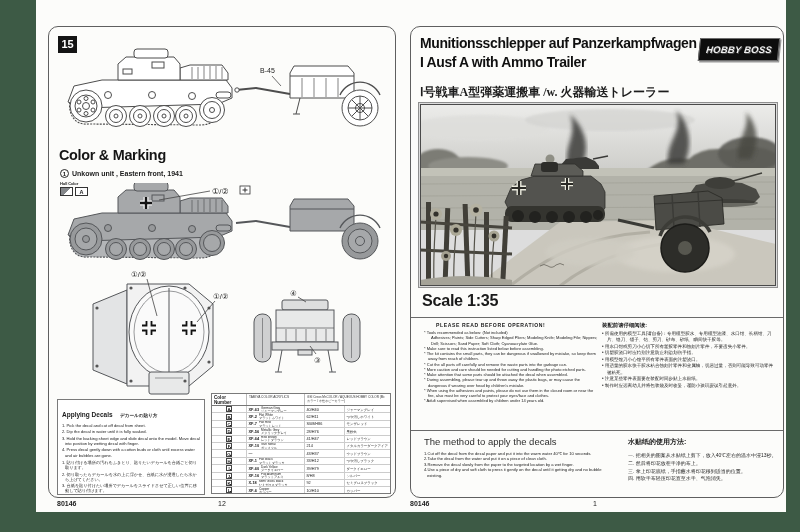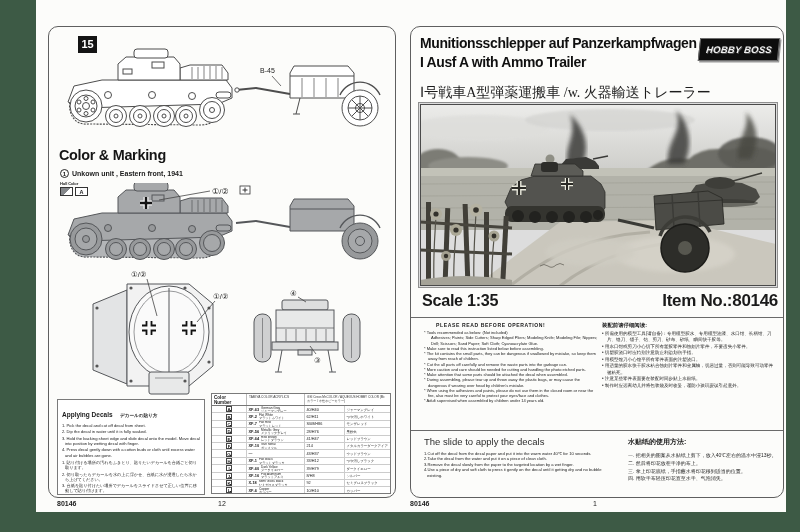--- a/index.html
+++ b/index.html
@@ -7,21 +7,21 @@
   body { font-family:"Liberation Sans", sans-serif; color:#1a1a1a; }
   .screen { position:relative; width:800px; height:532px; background:#3d5a45; overflow:hidden; }
   .abs { position:absolute; }
   .paper { left:36px; top:0; width:750px; height:512px; background:#fcfcfa; }
   .frame { border:1px solid #5f5f5f; border-radius:10px; background:transparent; }
   .frame-left  { left:48px;  top:26px; width:348px; height:472px; }
   .frame-right { left:410px; top:26px; width:374px; height:472px; }
 
   
   .step-box { left:58px; top:36px; width:19px; height:17px; background:#141414; color:#fff;
-              font-size:11px; font-weight:bold; text-align:center; line-height:17px;margin-left:20px; }
+              font-size:11px; font-weight:bold; text-align:center; line-height:17px; }
   .cm-title { left:59px; top:146px; font-size:15px; font-weight:800; letter-spacing:-0.3px;
               transform:scaleX(.96); transform-origin:left; color:#151515; }
   .marking-line { left:60px; top:169px; display:flex; align-items:center; gap:3px; }
   .num-circle { display:inline-block; width:9px; height:9px; border:1px solid #2a2a2a; border-radius:50%;
                 font-size:6px; font-weight:bold; text-align:center; line-height:8px; }
   .marking-text { font-size:7px; font-weight:600; }
   .hullcolor { left:60px; top:181px; width:40px; }
   .hullcolor .lbl { font-size:4px; font-weight:bold; letter-spacing:-0.1px; }
   .chips { display:flex; gap:2px; margin-top:1px; }
   .chip { width:13px; height:9px; border:1px solid #333; font-size:5.5px; font-weight:bold;
@@ -61,21 +61,21 @@
 
   
   .title1 { left:420px; top:34px; width:300px; font-size:15.5px; font-weight:800; letter-spacing:-0.4px;
             white-space:nowrap; transform:scaleX(.9); transform-origin:left; color:#101010; }
   .title2 { top:53px; }
   .logo { left:699px; top:38px; width:80px; height:23px; background:#0d0d0d; border:1px solid #6d6d6d;
           transform:skewX(-6deg); display:flex; align-items:center; justify-content:center;
           box-shadow:1.5px 1.5px 0 #9a9a9a; }
   .logo span { font-size:9.5px; font-weight:bold; font-style:italic; color:#efefef; letter-spacing:0.2px;
                text-shadow:0.8px 0.8px 0 #4a4a4a; white-space:nowrap; }
-  .sub-jp { left:420px; top:84px; font-size:14px; font-family:"Liberation Serif", serif; color:#1c1c1c; white-space:nowrap; }
+  .sub-jp { left:420px; top:84px; font-size:12px; font-family:"Liberation Serif", serif; color:#1c1c1c; white-space:nowrap;font-weight:bold; }
   .sub-cn { left:640px; top:83px; font-size:10.5px; font-weight:bold; color:#111; white-space:nowrap; }
   .art { left:418px; top:102px; width:360px; height:186px; border:1px solid #8f8f8f; background:#ddd; padding:1px; }
   .scale-lbl { left:422px; top:291px; font-size:17px; font-weight:800; letter-spacing:-0.3px;
                transform:scaleX(.95); transform-origin:left; }
   .item-lbl { left:616px; top:291px; width:162px; text-align:right; font-size:17px; font-weight:800;
               letter-spacing:-0.3px; }
   .hline { height:0; border-top:1px solid #6a6a6a; }
   .read-en { left:424px; top:322px; width:176px; }
   .read-en .rt { font-size:5.1px; font-weight:bold; letter-spacing:0.6px; padding-left:12px; margin-bottom:2px; }
   .read-en li, .read-en .tools-intro { font-size:4.05px; line-height:1.3; color:#222;
@@ -639,21 +639,20 @@
             <circle cx="26" cy="152" r="2.2" fill="#33312b"></circle>
         </g>
         <path d="M0,176 Q46,168 92,176 L92,182 L0,182 Z" fill="#a5a398"></path>
       </g>
       <path d="M120,162 q4,-3 8,0 q4,3 8,-1 q4,-3 8,0" stroke="#6a675e" stroke-width="0.8" fill="none"></path>
       <rect x="0.5" y="0.5" width="355" height="181" fill="none" stroke="#4a4a4a" stroke-width="1"></rect>
     </svg>
   </div>
 
   <div class="abs scale-lbl">Scale 1:35</div>
-  <div class="abs item-lbl">Item No.:80146</div>
 
   <div class="abs hline" style="left:411px;top:317px;width:372px;"></div>
 
   <div class="abs read-en">
     <div class="rt">PLEASE  READ  BEFORE  OPERATION!</div>
     <div class="tools-intro">Tools recommended as below:    (Not included)</div>
     <div class="tools-list">Adhesives; Paints; Side Cutters; Sharp Edged Pliers; Modeling Knife; Modeling File; Nippers; Drill; Scissors; Sand Paper; Soft Cloth; Cyanoacrylate Glue.</div>
     <ul>
 
     <li>Make sure to read this instruction listed below before assembling.</li>
@@ -676,21 +675,21 @@
         <li>切塑胶浇口时应特别注意防止利边划伤手指。</li>
         <li>用模型锉刀小心锉平所有零件表面的注塑浇口。</li>
         <li>用适量的胶水快干胶水粘合蚀刻片零件和金属轴，切忌过量，否则可能导致可动零件被粘死。</li>
         <li>注意某些零件表面要在装配时同步贴上水贴纸。</li>
         <li>制作时应远离幼儿并将包装袋及时收妥，谨防小孩玩耍误引起意外。</li>
       </ul>
   </div>
 
   <div class="abs hline" style="left:411px;top:430px;width:372px;"></div>
 
-  <div class="abs method-en-title">The slide to apply the decals</div>
+  <div class="abs method-en-title">The method to apply the decals</div>
   <ul class="abs method-en">
 
   <li>1.Cut off the decal from the decal paper and put it into the warm water 40℃ for 10 seconds.</li>
       <li>2.Take the decal from the water and put it on a piece of clean cloth.</li>
       <li>3.Remove the decal slowly from the paper to the targeted location by a wet finger.</li>
       <li>4.Use a piece of dry and soft cloth to press it gently on the decal until it  getting dry and no bubble existing.</li>
     </ul>
 
   <div class="abs method-cn-title">水贴纸的使用方法:</div>
   <ul class="abs method-cn">

